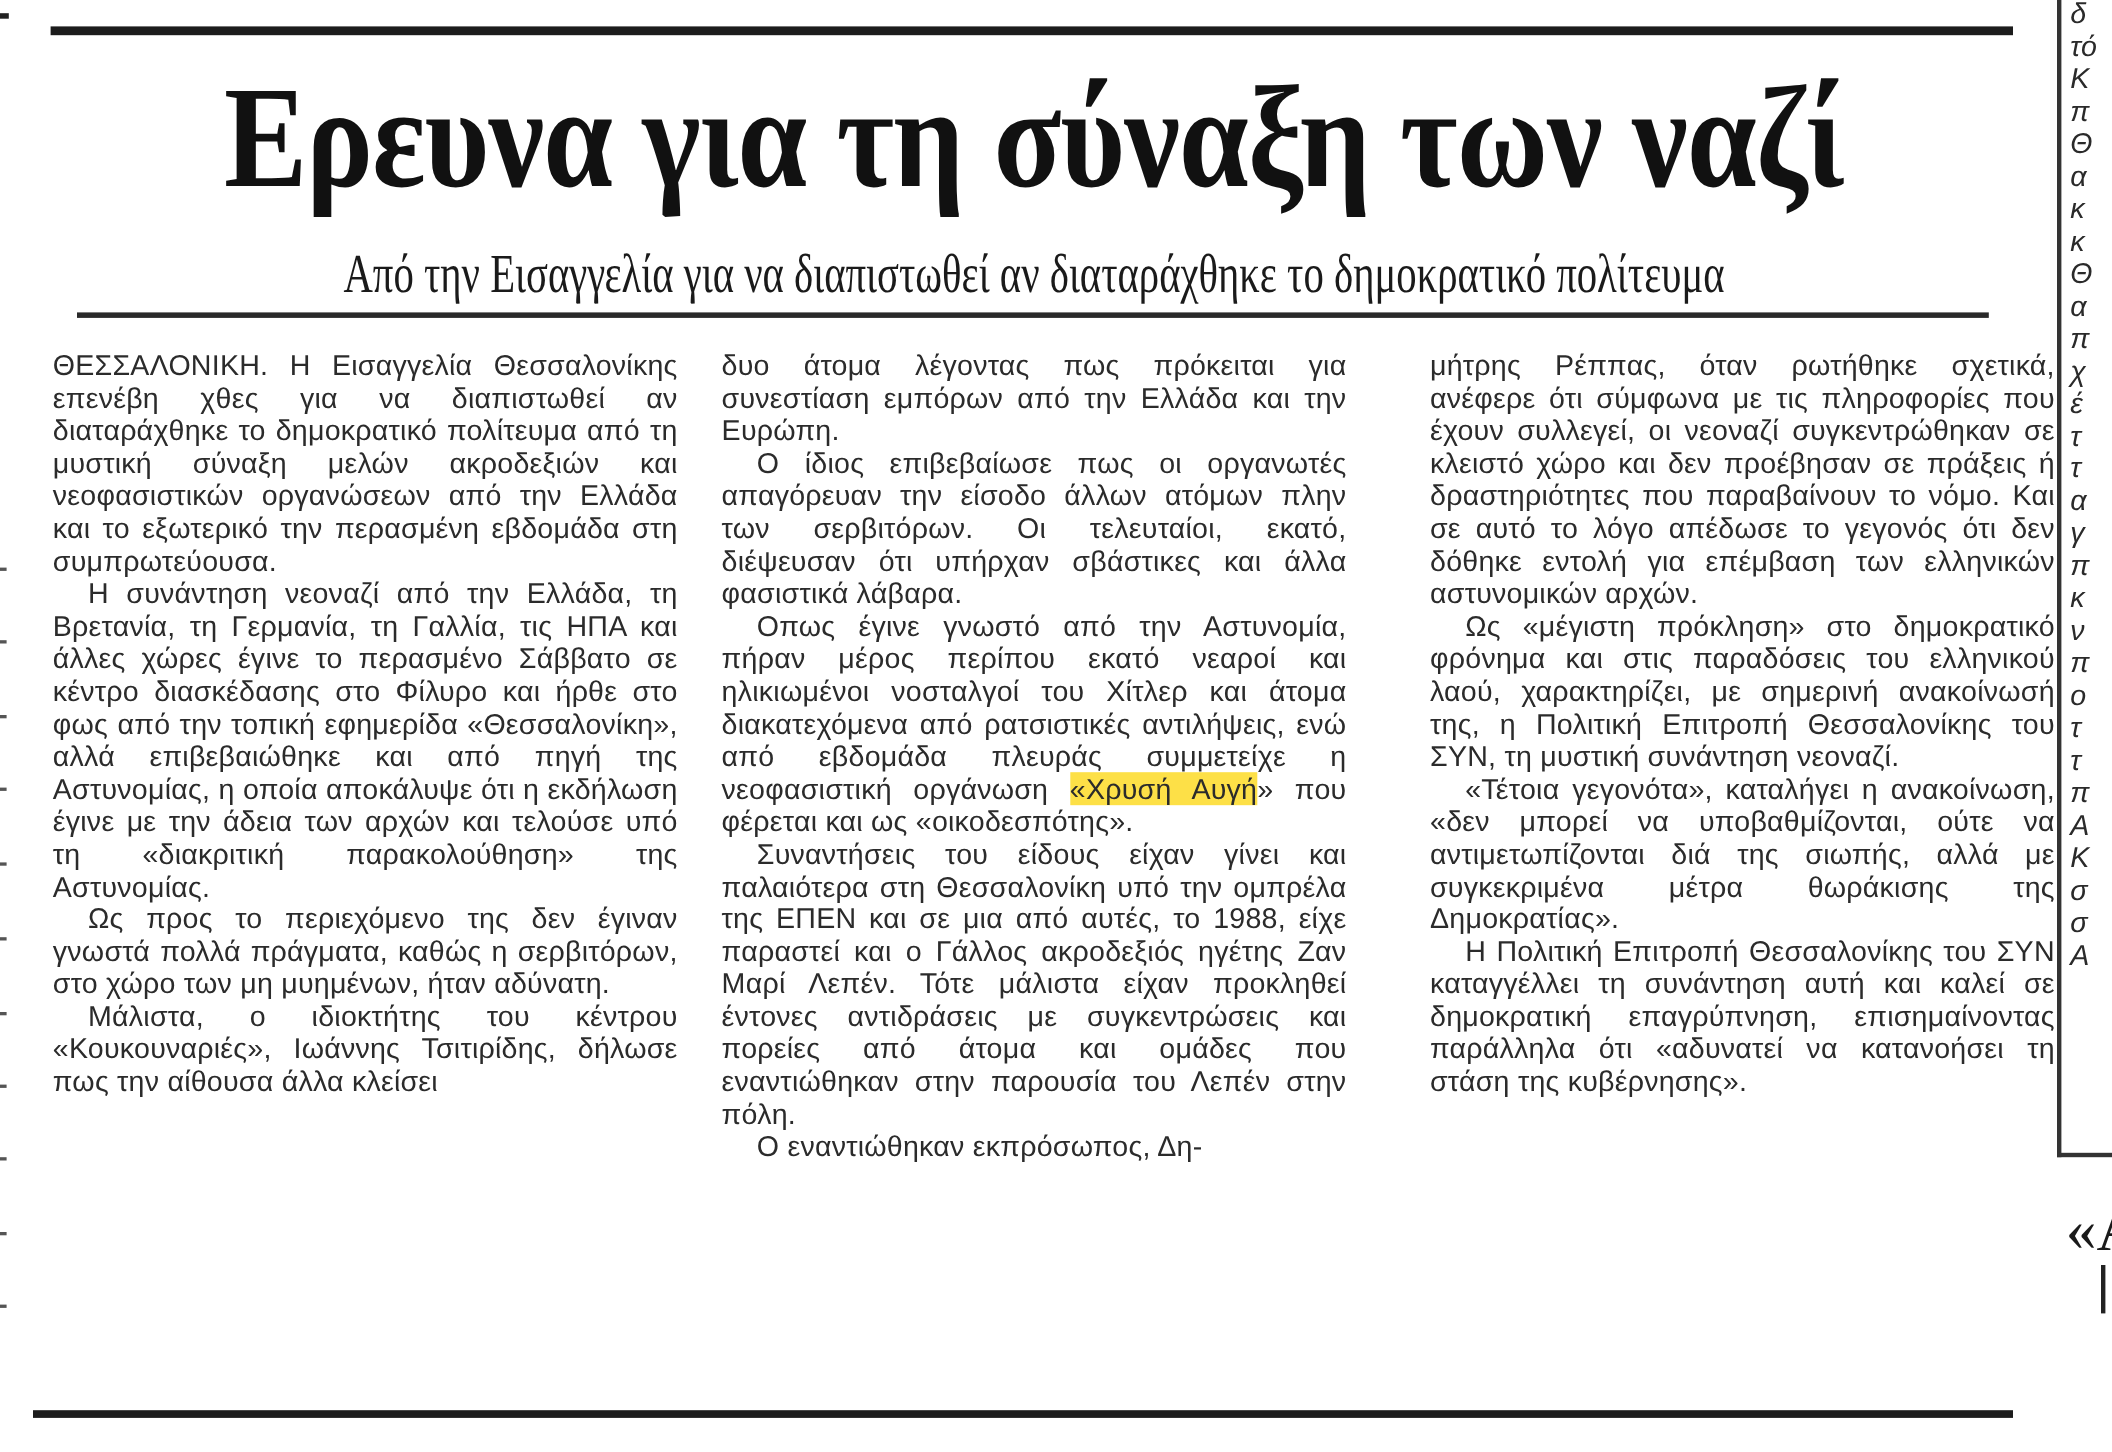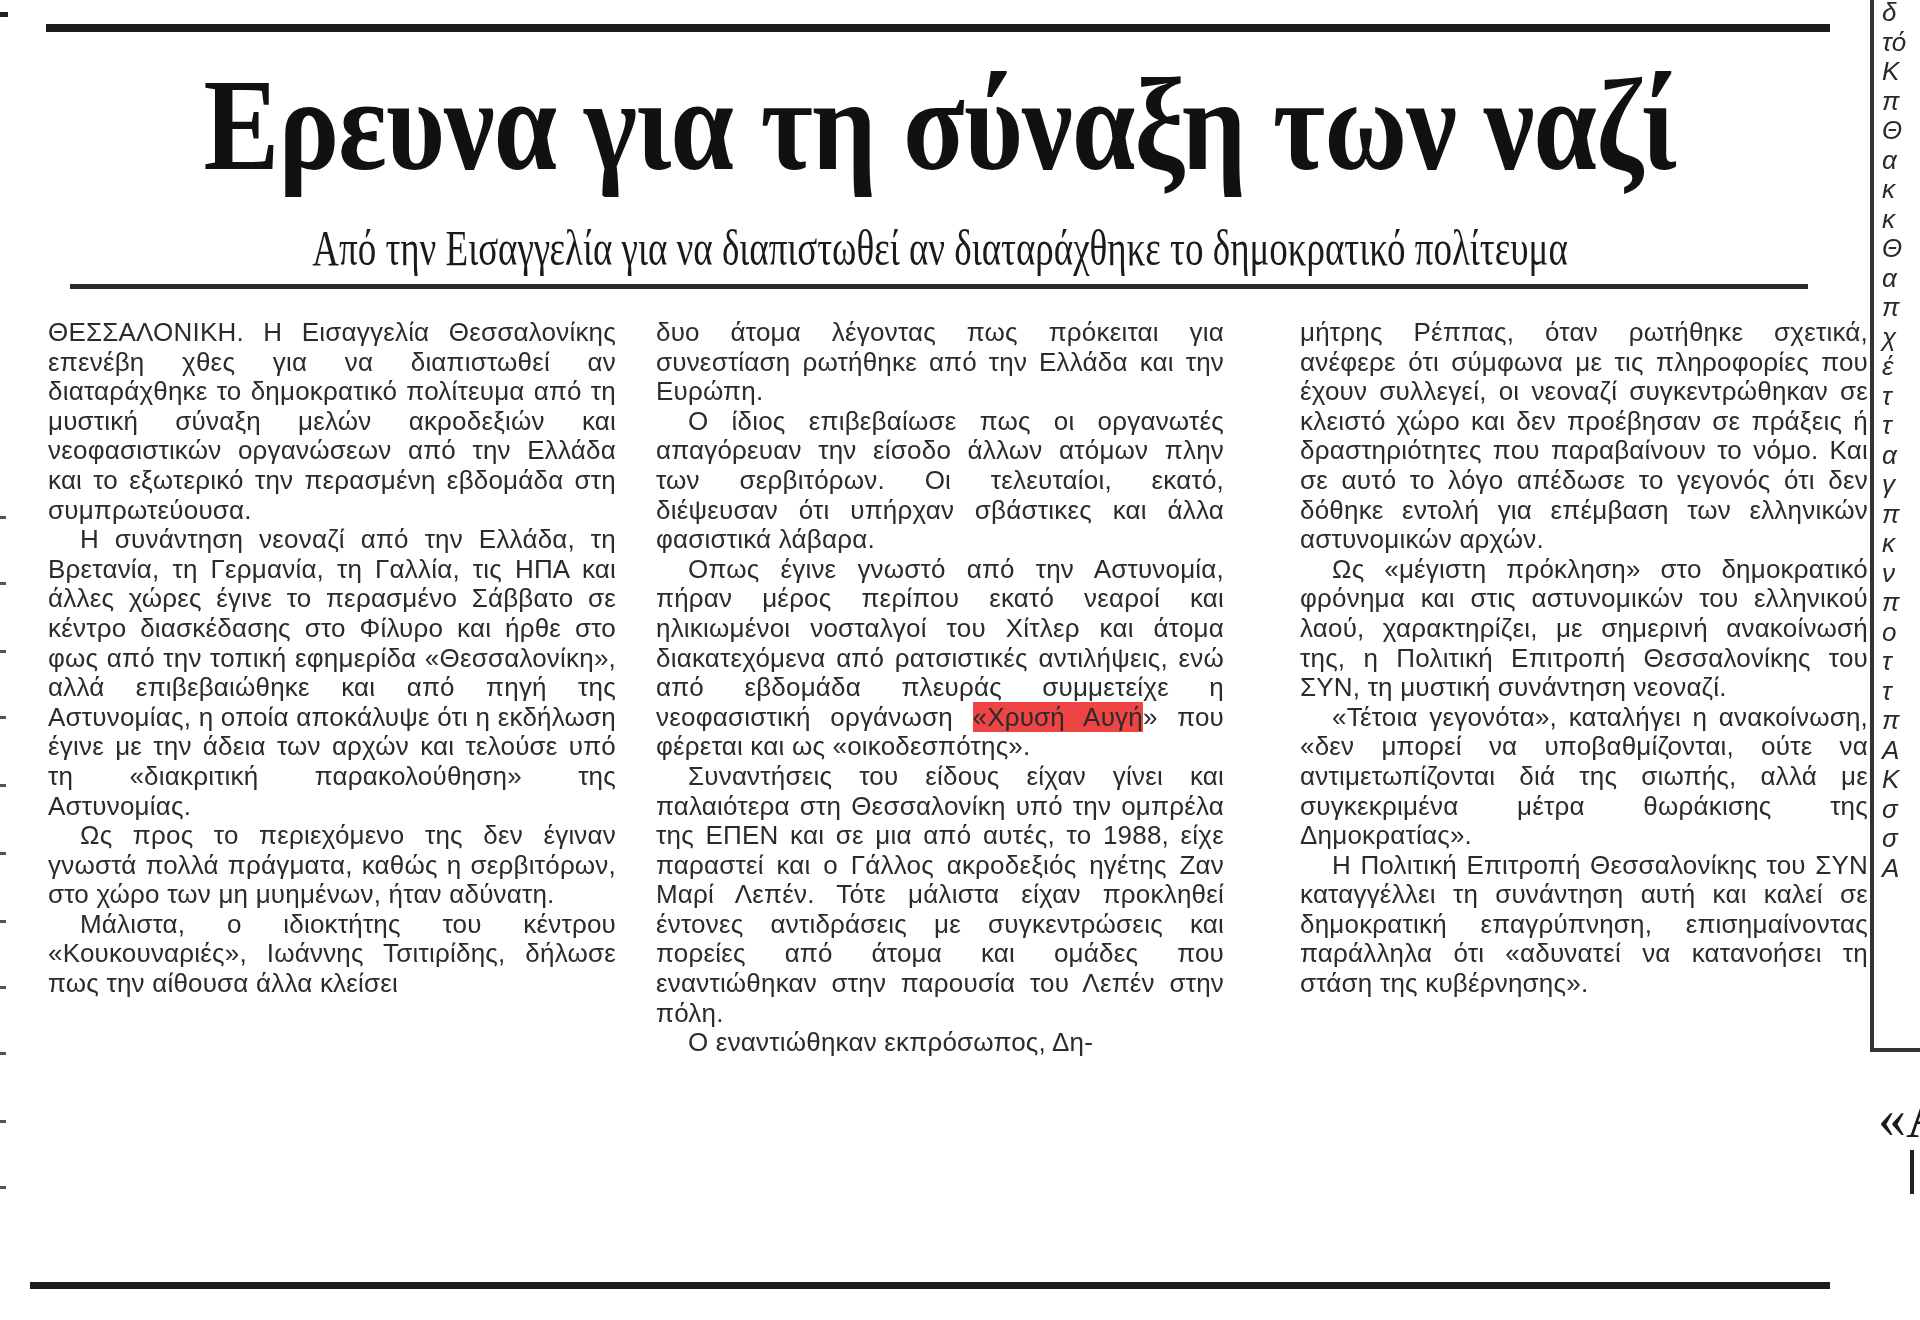--- a/index.html
+++ b/index.html
@@ -35,21 +35,21 @@
   .column {
     position: absolute; top: 318px; width: 568px;
     font-size: 26px; line-height: 29.6px; color: #2b2b2b;
     text-align: justify; letter-spacing: 0.2px;
   }
   #col-1 { left: 48px; }
   #col-2 { left: 656px; }
   #col-3 { left: 1300px; }
   .column p { margin: 0; text-indent: 32px; }
   .column p.first { text-indent: 0; }
-  .hl { background: #ef4444; }
+  .hl { background: #fde047; }
 
   #right-box {
     position: absolute; left: 1870px; top: -4px; width: 70px; height: 1052px;
     border-left: 4px solid #333; border-bottom: 4px solid #333;
     overflow: hidden;
   }
   #right-box-lines {
     position: absolute; left: 8px; top: 2px;
     font-size: 26px; line-height: 29.5px; font-style: italic; color: #2a2a2a;
     white-space: pre;
@@ -73,30 +73,30 @@
 <div class="rule" id="sub-rule"></div>
 
 <div class="column" id="col-1">
   <p class="first">ΘΕΣΣΑΛΟΝΙΚΗ. Η Εισαγγελία Θεσσαλονίκης επενέβη χθες για να διαπιστωθεί αν διαταράχθηκε το δημοκρατικό πολίτευμα από τη μυστική σύναξη μελών ακροδεξιών και νεοφασιστικών οργανώσεων από την Ελλάδα και το εξωτερικό την περασμένη εβδομάδα στη συμπρωτεύουσα.</p>
   <p>Η συνάντηση νεοναζί από την Ελλάδα, τη Βρετανία, τη Γερμανία, τη Γαλλία, τις ΗΠΑ και άλλες χώρες έγινε το περασμένο Σάββατο σε κέντρο διασκέδασης στο Φίλυρο και ήρθε στο φως από την τοπική εφημερίδα «Θεσσαλονίκη», αλλά επιβεβαιώθηκε και από πηγή της Αστυνομίας, η οποία αποκάλυψε ότι η εκδήλωση έγινε με την άδεια των αρχών και τελούσε υπό τη «διακριτική παρακολούθηση» της Αστυνομίας.</p>
   <p>Ως προς το περιεχόμενο της δεν έγιναν γνωστά πολλά πράγματα, καθώς η σερβιτόρων, στο χώρο των μη μυημένων, ήταν αδύνατη.</p>
   <p>Μάλιστα, ο ιδιοκτήτης του κέντρου «Κουκουναριές», Ιωάννης Τσιτιρίδης, δήλωσε πως την αίθουσα άλλα κλείσει</p>
 </div>
 
 <div class="column" id="col-2">
-  <p class="first">δυο άτομα λέγοντας πως πρόκειται για συνεστίαση ρωτήθηκε από την Ελλάδα και την Ευρώπη.</p>
+  <p class="first">δυο άτομα λέγοντας πως πρόκειται για συνεστίαση εμπόρων από την Ελλάδα και την Ευρώπη.</p>
   <p>Ο ίδιος επιβεβαίωσε πως οι οργανωτές απαγόρευαν την είσοδο άλλων ατόμων πλην των σερβιτόρων. Οι τελευταίοι, εκατό, διέψευσαν ότι υπήρχαν σβάστικες και άλλα φασιστικά λάβαρα.</p>
   <p><span>Οπως έγινε γνωστό από την Αστυνομία, πήραν μέρος περίπου εκατό νεαροί και ηλικιωμένοι νοσταλγοί του Χίτλερ και άτομα διακατεχόμενα από ρατσιστικές αντιλήψεις, ενώ από εβδομάδα πλευράς συμμετείχε η νεοφασιστική οργάνωση </span><span class="hl">«Χρυσή Αυγή</span><span>» που φέρεται και ως «οικοδεσπότης».</span></p>
   <p>Συναντήσεις του είδους είχαν γίνει και παλαιότερα στη Θεσσαλονίκη υπό την ομπρέλα της ΕΠΕΝ και σε μια από αυτές, το 1988, είχε παραστεί και ο Γάλλος ακροδεξιός ηγέτης Ζαν Μαρί Λεπέν. Τότε μάλιστα είχαν προκληθεί έντονες αντιδράσεις με συγκεντρώσεις και πορείες από άτομα και ομάδες που εναντιώθηκαν στην παρουσία του Λεπέν στην πόλη.</p>
   <p>Ο εναντιώθηκαν εκπρόσωπος, Δη-</p>
 </div>
 
 <div class="column" id="col-3">
   <p class="first">μήτρης Ρέππας, όταν ρωτήθηκε σχετικά, ανέφερε ότι σύμφωνα με τις πληροφορίες που έχουν συλλεγεί, οι νεοναζί συγκεντρώθηκαν σε κλειστό χώρο και δεν προέβησαν σε πράξεις ή δραστηριότητες που παραβαίνουν το νόμο. Και σε αυτό το λόγο απέδωσε το γεγονός ότι δεν δόθηκε εντολή για επέμβαση των ελληνικών αστυνομικών αρχών.</p>
-  <p>Ως «μέγιστη πρόκληση» στο δημοκρατικό φρόνημα και στις αστυνομικών του ελληνικού λαού, χαρακτηρίζει, με σημερινή ανακοίνωσή της, η Πολιτική Επιτροπή Θεσσαλονίκης του ΣΥΝ, τη μυστική συνάντηση νεοναζί.</p>
+  <p>Ως «μέγιστη πρόκληση» στο δημοκρατικό φρόνημα και στις παραδόσεις του ελληνικού λαού, χαρακτηρίζει, με σημερινή ανακοίνωσή της, η Πολιτική Επιτροπή Θεσσαλονίκης του ΣΥΝ, τη μυστική συνάντηση νεοναζί.</p>
   <p>«Τέτοια γεγονότα», καταλήγει η ανακοίνωση, «δεν μπορεί να υποβαθμίζονται, ούτε να αντιμετωπίζονται διά της σιωπής, αλλά με συγκεκριμένα μέτρα θωράκισης της Δημοκρατίας».</p>
   <p>Η Πολιτική Επιτροπή Θεσσαλονίκης του ΣΥΝ καταγγέλλει τη συνάντηση αυτή και καλεί σε δημοκρατική επαγρύπνηση, επισημαίνοντας παράλληλα ότι «αδυνατεί να κατανοήσει τη στάση της κυβέρνησης».</p>
 </div>
 
 <div class="rule" id="bottom-rule"></div>
 
 <div id="right-box">
   <div id="right-box-lines">δ
 τό
 Κ

